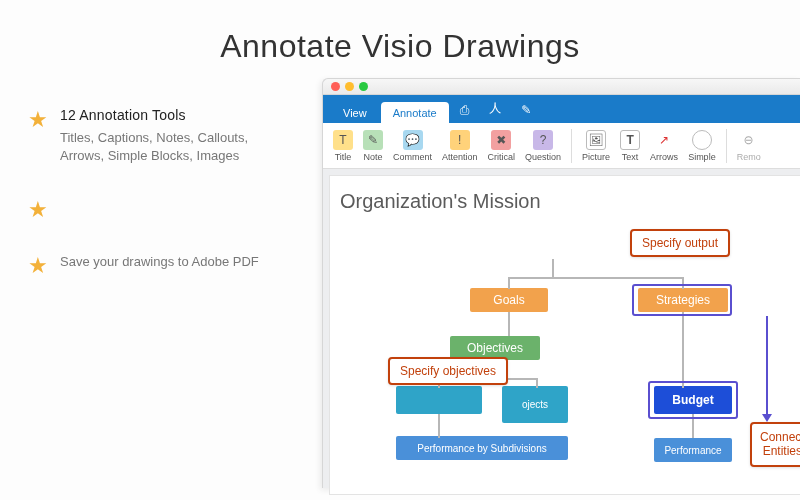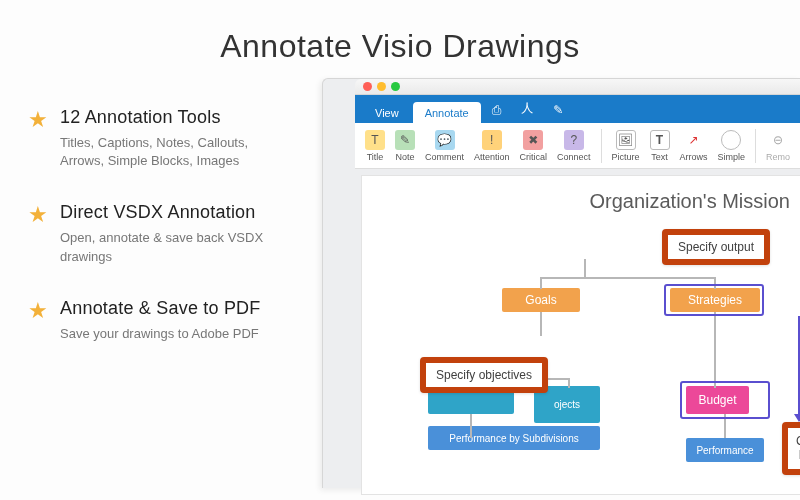--- a/index.html
+++ b/index.html
@@ -6,54 +6,54 @@
 body { width: 800px; height: 500px; background: #fdfdfd; font-family: -apple-system, "Helvetica Neue", Arial, sans-serif; overflow: hidden; position: relative; }
 
 .page-title { text-align: center; font-size: 32px; font-weight: 300; color: #333; padding: 28px 0 24px; letter-spacing: 0.5px; }
 
 .content { display: flex; }
 
 .features { width: 300px; padding-left: 28px; padding-top: 18px; }
 .feature { display: flex; margin-bottom: 32px; }
 .star { flex: 0 0 28px; color: #f3b13a; font-size: 22px; line-height: 1; padding-top: 2px; }
 .ftxt { padding-left: 4px; }
-.ftitle { font-size: 18px; font-weight: 400; color: #222; margin-bottom: 6px; letter-spacing: 0.2px; }
+.ftitle { font-size: 14px; font-weight: 400; color: #222; margin-bottom: 6px; letter-spacing: 0.2px; }
 .fdesc { font-size: 13px; color: #777; line-height: 1.4; max-width: 230px; }
 
-.app { position: absolute; top: 78px; right: 0; width: 478px; height: 410px; background: #edeef0; border: 1px solid #d6d6d6; border-right: none; border-bottom: none; border-top-left-radius: 6px; box-shadow: -2px 2px 6px rgba(0,0,0,0.08); padding-left: 32px; }
+.app { position: absolute; top: 78px; right: 0; width: 478px; height: 410px; background: #edeef0; border: 1px solid #d6d6d6; border-right: none; border-bottom: none; border-top-left-radius: 6px; box-shadow: -2px 2px 6px rgba(0,0,0,0.08); }
 
 .titlebar { height: 16px; display: flex; align-items: center; padding-left: 8px; gap: 5px; background: linear-gradient(#f7f7f7,#eaeaea); border-bottom: 1px solid #d6d6d6; border-top-left-radius: 6px; }
 .tl { width: 9px; height: 9px; border-radius: 50%; }
 .tl.red { background: #ff5f57; } .tl.yel { background: #ffbd2e; } .tl.grn { background: #28c940; }
 
 .tabbar { height: 28px; background: #1a7bc9; display: flex; align-items: flex-end; padding-left: 8px; gap: 2px; }
 .tab { font-size: 11px; padding: 5px 12px 4px; border-top-left-radius: 4px; border-top-right-radius: 4px; color: #fff; cursor: pointer; }
 .tab.active { background: #fff; color: #1a7bc9; }
 .tbicon { color: #fff; font-size: 12px; padding: 0 9px 6px; cursor: pointer; }
 
 .toolbar { height: 46px; background: #fff; border-bottom: 1px solid #ddd; display: flex; align-items: center; padding: 0 6px; gap: 2px; }
 .tool { display: flex; flex-direction: column; align-items: center; font-size: 9px; color: #555; padding: 0 4px; cursor: pointer; }
 .tool .ti { width: 20px; height: 20px; border-radius: 3px; display: flex; align-items: center; justify-content: center; font-size: 12px; margin-bottom: 2px; }
 .tsep { width: 1px; height: 34px; background: #ddd; margin: 0 4px; }
 
 .canvas { position: relative; background: #fff; margin: 6px 0 0 6px; height: 320px; border: 1px solid #e3e3e3; border-right: none; padding: 14px 10px; }
-.ctitle { text-align: right; font-size: 20px; color: #5b5b5b; font-weight: 400; }
+.ctitle { text-align: left; font-size: 20px; color: #5b5b5b; font-weight: 400; }
 
 .node { position: absolute; color: #fff; font-size: 12px; text-align: center; display: flex; align-items: center; justify-content: center; border-radius: 2px; }
 .mission { background: #ec5a66; top: 55px; left: 162px; width: 122px; height: 28px; font-weight: 700; letter-spacing: 3px; font-size: 13px; }
 .goals { background: #f2a24c; top: 112px; left: 140px; width: 78px; height: 24px; }
 .strategies { background: #f2a24c; top: 112px; left: 308px; width: 90px; height: 24px; }
 .objectives { background: #6bb26b; top: 160px; left: 120px; width: 90px; height: 24px; }
 .orgsub { background: #2fa4c8; top: 210px; left: 66px; width: 86px; height: 28px; font-size: 10px; line-height: 1.1; }
 .projects { background: #2fa4c8; top: 210px; left: 172px; width: 66px; height: 37px; font-size: 10px; }
-.budget { background: #ec4899; top: 210px; left: 324px; width: 63px; height: 28px; }
-.perfsub { background: #4a90d9; top: 250px; left: 66px; width: 172px; height: 24px; font-size: 10px; }
+.budget { background: #1d4ed8; top: 210px; left: 324px; width: 78px; height: 28px; font-weight: bold; }
+.perfsub { background: #4a90d9; top: 260px; left: 66px; width: 172px; height: 24px; font-size: 10px; }
 .perf { background: #4a90d9; top: 262px; left: 324px; width: 78px; height: 24px; font-size: 10px; }
 
-.note { position: absolute; background: #fff; border: 6px solid #c2410c; border-radius: 4px; font-size: 12px; color: #404040; padding: 5px 10px; box-shadow: 0 1px 3px rgba(0,0,0,0.12); z-index: 5; }
+.note { position: absolute; background: #fff; border: 2px solid #c2410c; border-radius: 4px; font-size: 12px; color: #c2410c; padding: 5px 10px; box-shadow: 0 1px 3px rgba(0,0,0,0.12); z-index: 5; }
 .note1 { top: 53px; left: 300px; }
 .note2 { top: 181px; left: 58px; }
 .note3 { top: 246px; left: 420px; text-align: center; line-height: 1.2; padding: 6px 8px; }
 
 .sel { position: absolute; border: 2px solid #5a4fcf; border-radius: 3px; z-index: 3; }
 .sel1 { top: 108px; left: 302px; width: 100px; height: 32px; }
 .sel2 { top: 205px; left: 318px; width: 90px; height: 38px; }
 
 .line { position: absolute; background: #b7b7b7; z-index: 1; }
 
@@ -70,29 +70,24 @@
   <div class="features">
     <div class="feature">
       <div class="star">★</div>
       <div class="ftxt">
         <div class="ftitle">12 Annotation Tools</div>
         <div class="fdesc">Titles, Captions, Notes, Callouts, Arrows, Simple Blocks, Images</div>
       </div>
     </div>
     <div class="feature">
       <div class="star">★</div>
-      <div class="ftxt">
-        <div class="ftitle">Direct VSDX Annotation</div>
-        <div class="fdesc">Open, annotate &amp; save back VSDX drawings</div>
-      </div>
     </div>
     <div class="feature">
       <div class="star">★</div>
       <div class="ftxt">
-        <div class="ftitle">Annotate &amp; Save to PDF</div>
         <div class="fdesc">Save your drawings to Adobe PDF</div>
       </div>
     </div>
   </div>
 </div>
 
 <div class="app">
   <div class="titlebar">
     <div class="tl red"></div>
     <div class="tl yel"></div>
@@ -121,21 +116,21 @@
     <div class="tool">
         <div class="ti" style="background:#ffd27a">!</div>
         <span>Attention</span>
       </div>
     <div class="tool">
         <div class="ti" style="background:#f2a0a0">✖</div>
         <span>Critical</span>
       </div>
     <div class="tool">
         <div class="ti" style="background:#c8b8e8">?</div>
-        <span>Connect</span>
+        <span>Question</span>
       </div>
     <div class="tsep"></div>
     <div class="tool">
         <div class="ti" style="border:1px solid #bbb">🖼</div>
         <span>Picture</span>
       </div>
     <div class="tool">
         <div class="ti" style="border:1px solid #bbb;font-weight:bold">T</div>
         <span>Text</span>
       </div>
@@ -165,20 +160,21 @@
     <div class="line" style="top:184px;left:164px;width:2px;height:18px"></div>
     <div class="line" style="top:202px;left:108px;width:100px;height:2px"></div>
     <div class="line" style="top:202px;left:108px;width:2px;height:10px"></div>
     <div class="line" style="top:202px;left:206px;width:2px;height:10px"></div>
     <div class="line" style="top:238px;left:108px;width:2px;height:24px"></div>
     <div class="line" style="top:136px;left:352px;width:2px;height:76px"></div>
     <div class="line" style="top:238px;left:362px;width:2px;height:24px"></div>
 
     <div class="node goals">Goals</div>
     <div class="node strategies">Strategies</div>
+    <div class="node objectives">Objectives</div>
     <div class="node orgsub"></div>
     <div class="node projects">ojects</div>
     <div class="node budget">Budget</div>
     <div class="node perfsub">Performance by Subdivisions</div>
     <div class="node perf">Performance</div>
 
     <div class="sel sel1"></div>
     <div class="sel sel2"></div>
 
     <div class="arrow" style="top:140px;left:436px;">

